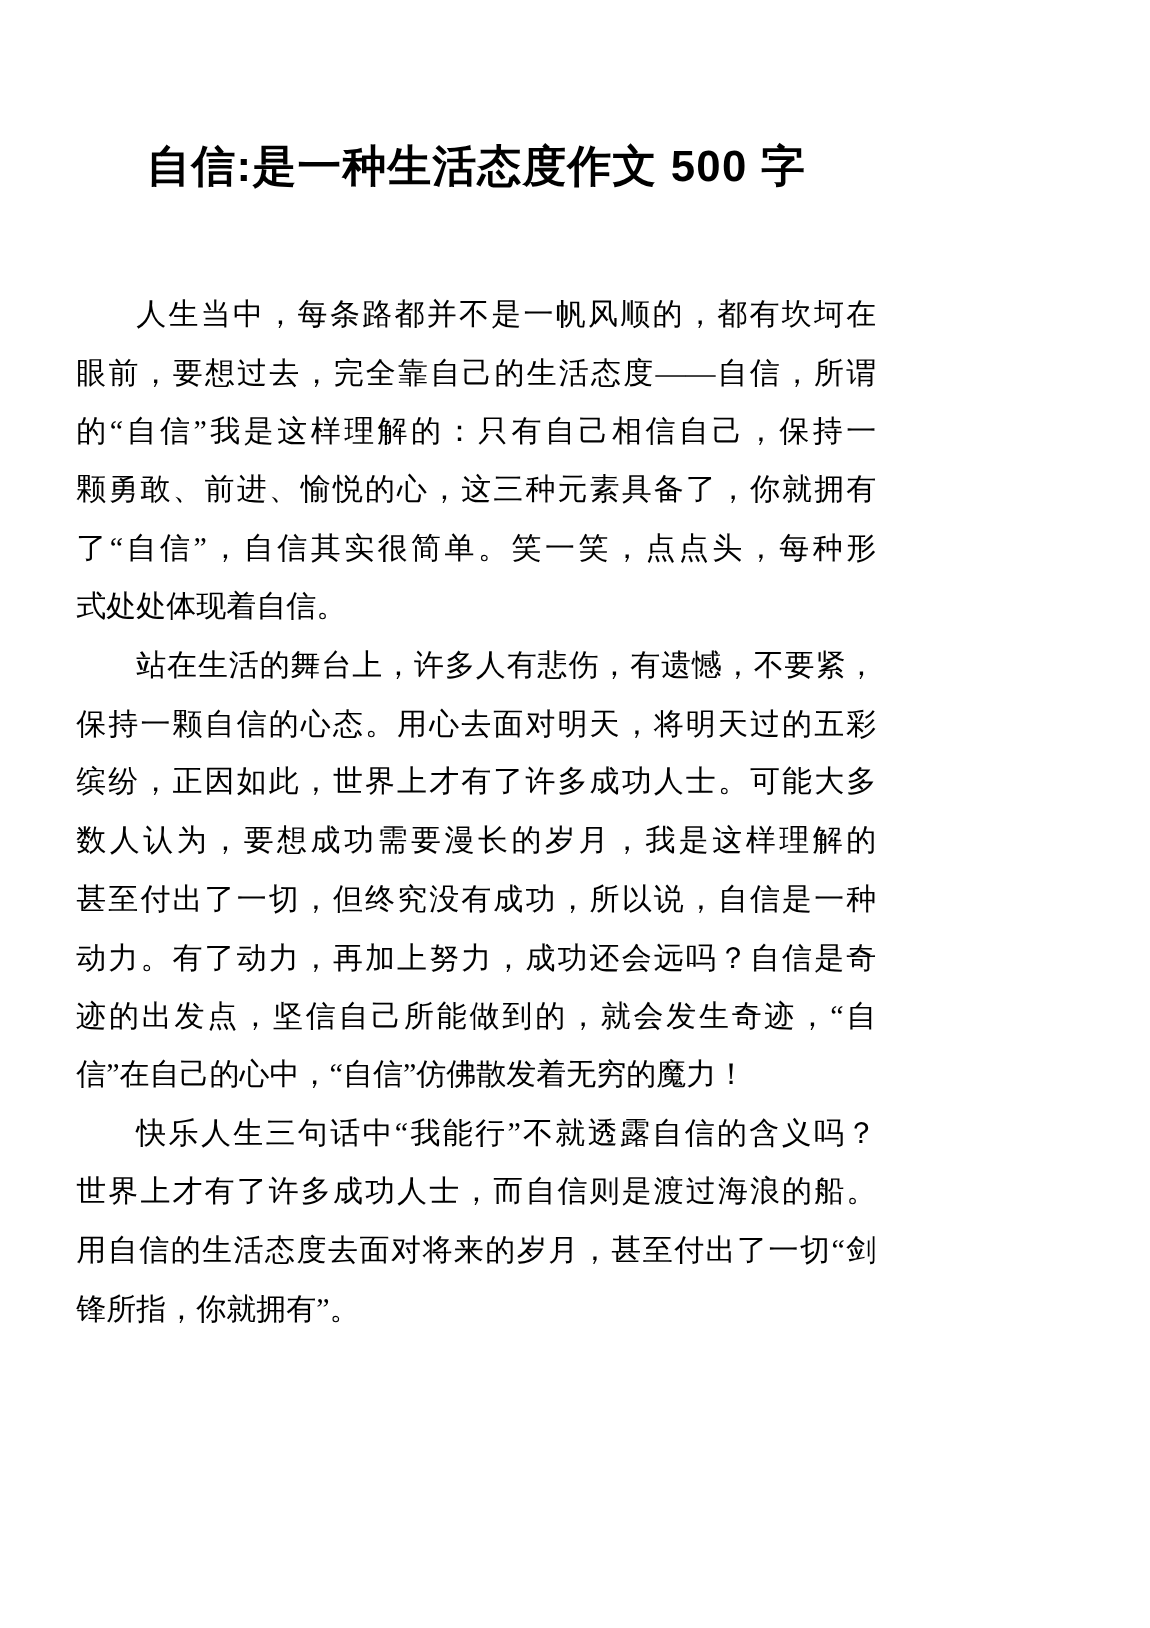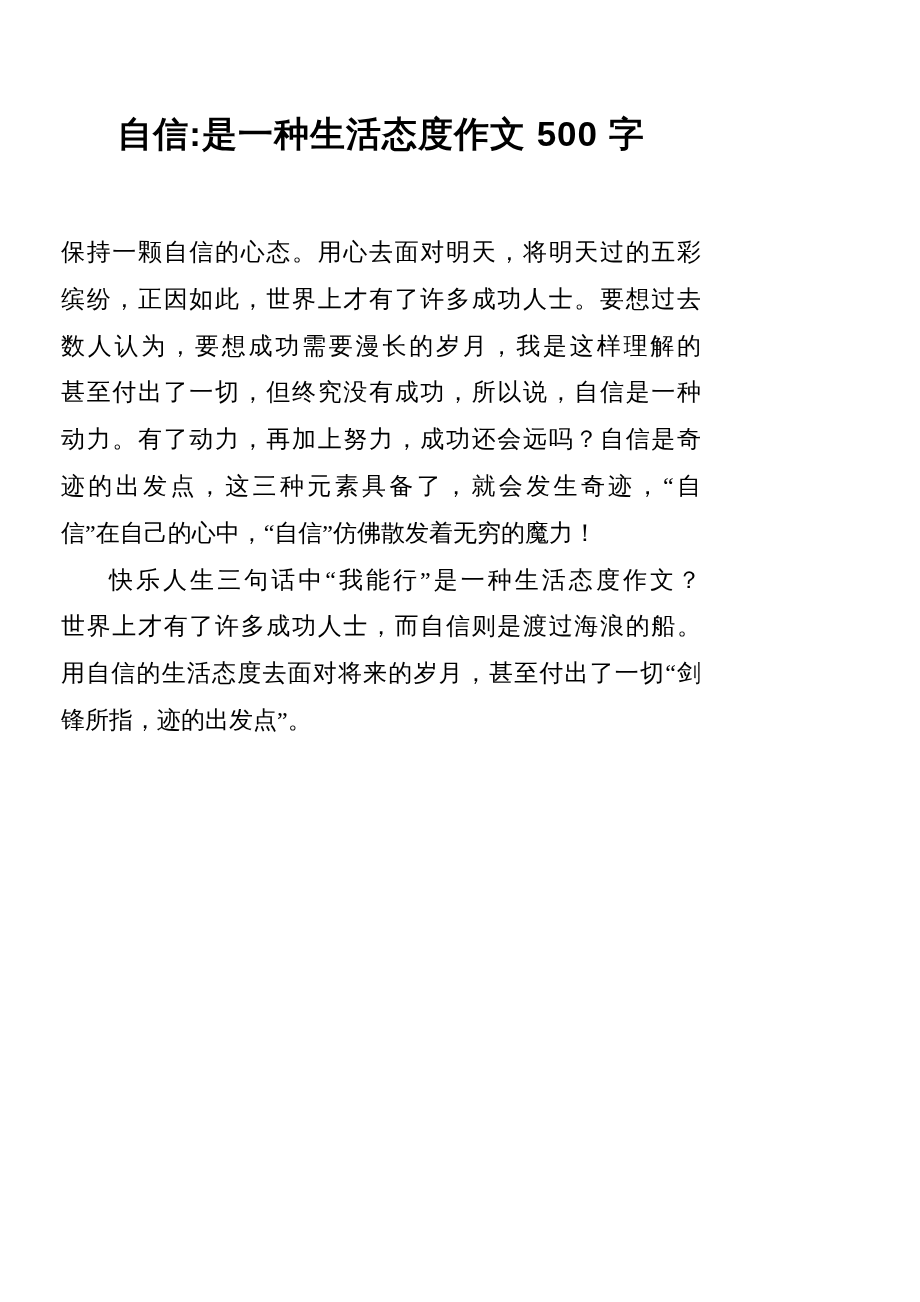--- a/index.html
+++ b/index.html
@@ -57,28 +57,37 @@
     text-align-last: left;
   }
 </style>
 </head>
 <body>
 
 <div class="page">
   <h1 class="title">自信:是一种生活态度作文 500 字</h1>
   <div class="body-text" id="doc-body">
       <div class="para">
+        <div class="line first">人生当中，每条路都并不是一帆风顺的，都有坎坷在</div>
+        <div class="line">眼前，要想过去，完全靠自己的生活态度——自信，所谓</div>
+        <div class="line">的“自信”我是这样理解的：只有自己相信自己，保持一</div>
+        <div class="line">颗勇敢、前进、愉悦的心，这三种元素具备了，你就拥有</div>
+        <div class="line">了“自信”，自信其实很简单。笑一笑，点点头，每种形</div>
+        <div class="line last">式处处体现着自信。</div>
+      </div>
+      <div class="para">
+        <div class="line first">站在生活的舞台上，许多人有悲伤，有遗憾，不要紧，</div>
         <div class="line">保持一颗自信的心态。用心去面对明天，将明天过的五彩</div>
-        <div class="line">缤纷，正因如此，世界上才有了许多成功人士。要想过去</div>
+        <div class="line">缤纷，正因如此，世界上才有了许多成功人士。可能大多</div>
         <div class="line">数人认为，要想成功需要漫长的岁月，我是这样理解的</div>
         <div class="line">甚至付出了一切，但终究没有成功，所以说，自信是一种</div>
         <div class="line">动力。有了动力，再加上努力，成功还会远吗？自信是奇</div>
-        <div class="line">迹的出发点，这三种元素具备了，就会发生奇迹，“自</div>
+        <div class="line">迹的出发点，坚信自己所能做到的，就会发生奇迹，“自</div>
         <div class="line last">信”在自己的心中，“自信”仿佛散发着无穷的魔力！</div>
       </div>
       <div class="para">
-        <div class="line first">快乐人生三句话中“我能行”是一种生活态度作文？</div>
+        <div class="line first">快乐人生三句话中“我能行”不就透露自信的含义吗？</div>
         <div class="line">世界上才有了许多成功人士，而自信则是渡过海浪的船。</div>
         <div class="line">用自信的生活态度去面对将来的岁月，甚至付出了一切“剑</div>
-        <div class="line last">锋所指，迹的出发点”。</div>
+        <div class="line last">锋所指，你就拥有”。</div>
       </div>
     </div>
 </div>
 
 </body></html>

